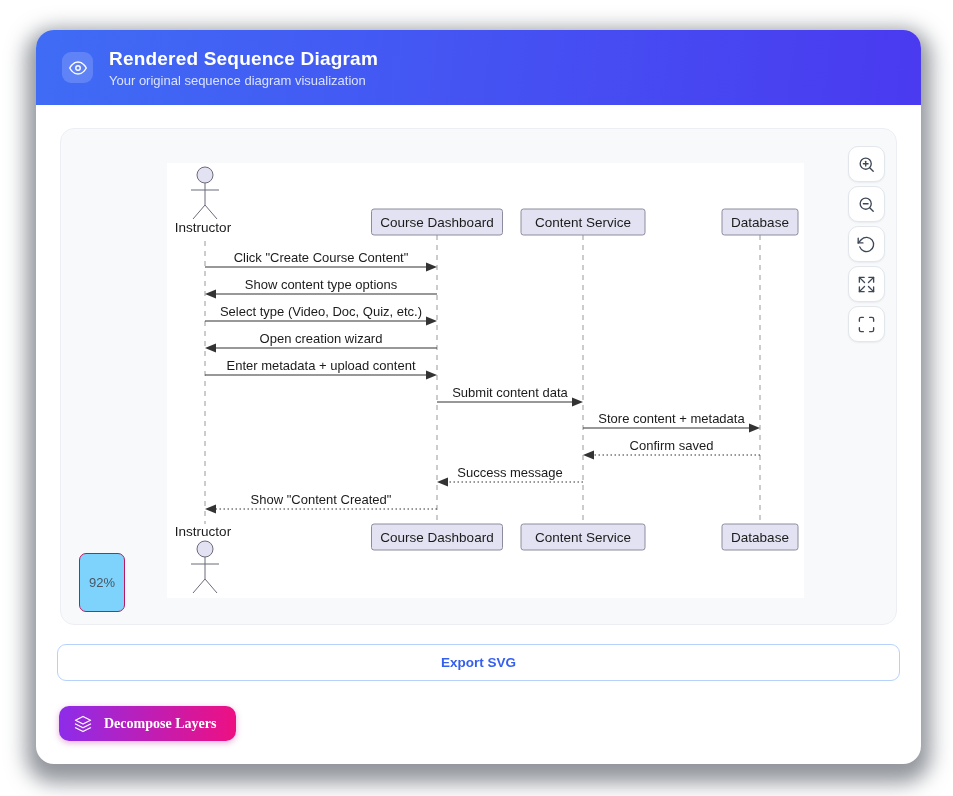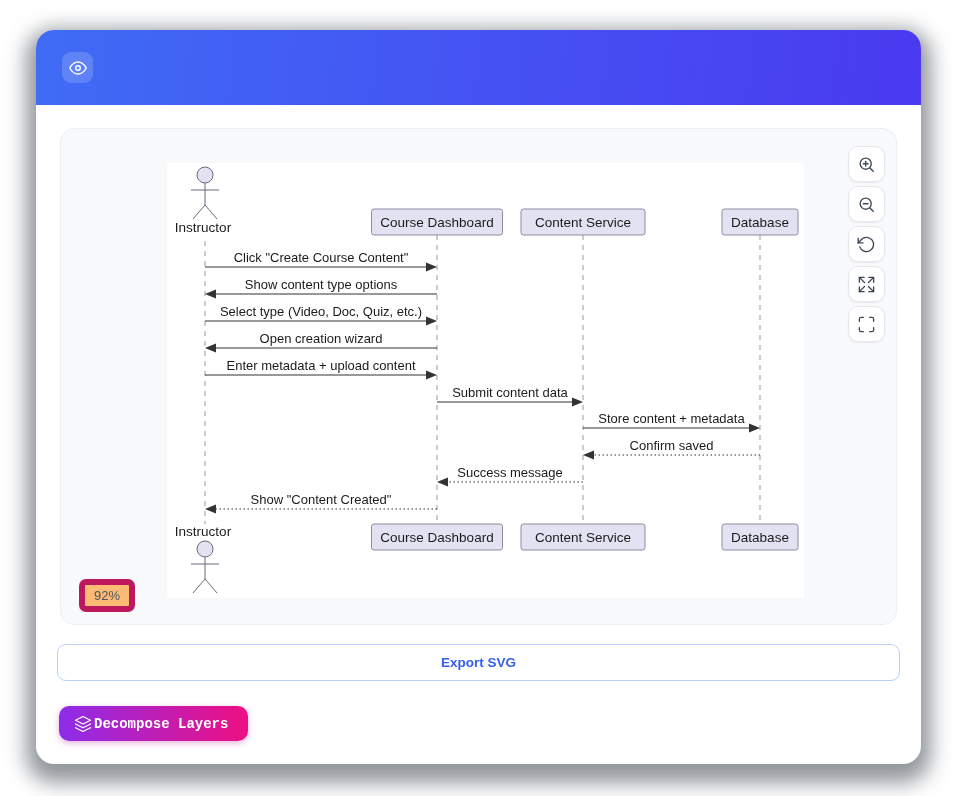--- a/index.html
+++ b/index.html
@@ -34,51 +34,55 @@
   .controls{
     position:absolute;top:17px;right:11px;display:flex;flex-direction:column;gap:4px;
   }
   .ctrl-btn{
     width:37px;height:36px;background:#ffffff;border:1px solid #e3e7ec;border-radius:10px;
     display:flex;align-items:center;justify-content:center;cursor:pointer;
     box-shadow:0 1px 2px rgba(16,24,40,0.06);padding:0;
   }
   .ctrl-btn svg{stroke:#3e4756;fill:none;stroke-width:1.7;stroke-linecap:round;stroke-linejoin:round;}
   .zoom-badge{
-    position:absolute;left:18px;bottom:12px;background:#fdba74;border:6px solid #be185d;
-    border-radius:7px;padding:3px 9px;font-size:13px;color:#4b5563;
+    position:absolute;left:18px;bottom:12px;background:#7dd3fc;border:1px solid #be185d;
+    border-radius:7px;padding:21px 9px;font-size:13px;color:#4b5563;
   }
   .actions{
     position:absolute;left:21px;top:614px;width:843px;display:flex;gap:12px;
   }
   .action-btn{
     flex:1;height:37px;background:#ffffff;border:1px solid #b6d2fa;border-radius:9px;
     color:#3560ee;font-weight:700;font-size:13.5px;font-family:"Liberation Sans",sans-serif;
     display:flex;align-items:center;justify-content:center;cursor:pointer;
   }
   .decompose{
     position:absolute;left:23px;top:676px;height:35px;padding:0 20px 0 15px;border-radius:10px;
     background:linear-gradient(90deg,#8d2cea 0%,#ee1082 100%);
-    color:#ffffff;font-weight:700;font-size:14px;font-family:Liberation Mono, monospace;
-    display:inline-flex;align-items:center;gap:2px;border:none;cursor:pointer;
+    color:#ffffff;font-weight:700;font-size:14px;font-family:Liberation Serif, serif;
+    display:inline-flex;align-items:center;gap:12px;border:none;cursor:pointer;
     box-shadow:0 2px 6px rgba(180,30,150,0.35);
   }
   .decompose svg{stroke:#ffffff;fill:none;stroke-width:1.8;stroke-linecap:round;stroke-linejoin:round;}
 </style>
 </head>
 <body>
 
 <div class="card">
 
   <div class="header">
     <div class="header-icon">
       <svg width="18" height="18" viewBox="0 0 24 24" fill="none" stroke="#ffffff" stroke-width="1.9" stroke-linecap="round" stroke-linejoin="round">
         <path d="M1 12s4-8 11-8 11 8 11 8-4 8-11 8-11-8-11-8z"></path>
           <circle cx="12" cy="12" r="3"></circle>
       </svg>
+    </div>
+    <div class="header-text">
+      <div class="title">Rendered Sequence Diagram</div>
+      <div class="subtitle">Your original sequence diagram visualization</div>
     </div>
   </div>
 
   <div class="panel">
     <div class="canvas" id="diagram-canvas"><svg width="637" height="435" viewBox="0 0 637 435" font-family="Liberation Sans, sans-serif">
           <line x1="38" y1="78" x2="38" y2="361" stroke="#999" stroke-width="1" stroke-dasharray="5,5"></line>
           <line x1="270" y1="72" x2="270" y2="361" stroke="#999" stroke-width="1" stroke-dasharray="5,5"></line>
           <line x1="416" y1="72" x2="416" y2="361" stroke="#999" stroke-width="1" stroke-dasharray="5,5"></line>
           <line x1="593" y1="72" x2="593" y2="361" stroke="#999" stroke-width="1" stroke-dasharray="5,5"></line>
           <rect x="204.5" y="46" width="131" height="26" rx="2.5" fill="#e2e2f2" stroke="#8c8c9e"></rect>

